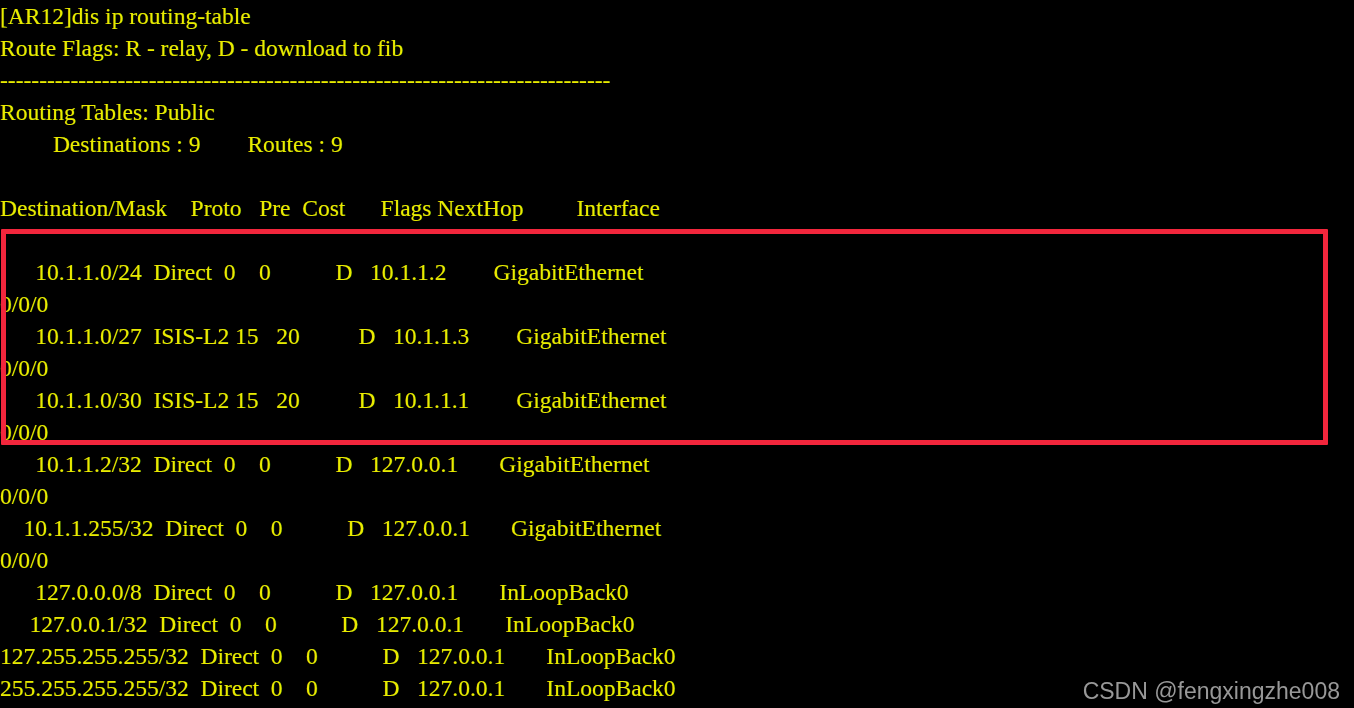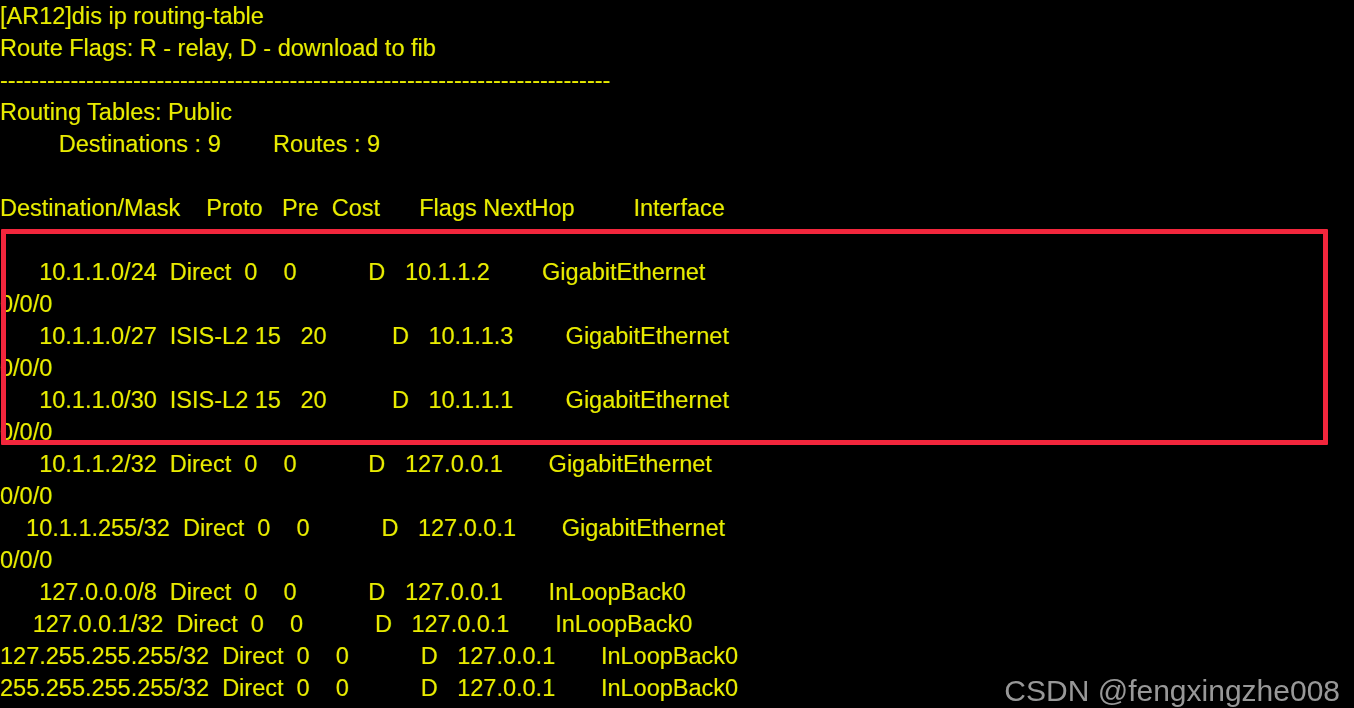--- a/index.html
+++ b/index.html
@@ -27,21 +27,21 @@
     overflow: hidden;
   }
   #console-text {
     position: absolute;
     left: 0px;
     top: 0px;
     width: 1354px;
     margin: 0;
     padding: 0;
     white-space: pre;
-    font-family: Liberation Sans, sans-serif;
+    font-family: Liberation Serif, serif;
     font-size: 23.5px;
     line-height: 32px;
     color: #eaea00;
     text-shadow: 0.5px 0 0 rgba(60,160,0,0.55), -0.5px 0 0 rgba(170,60,0,0.35);
     font-weight: normal;
   }
   #highlight-box {
     position: absolute;
     left: 1px;
     top: 229px;
@@ -50,21 +50,21 @@
     border: 5px solid #f2263c;
     box-sizing: border-box;
     pointer-events: none;
     border-radius: 1px;
   }
   #watermark {
     position: absolute;
     right: 14px;
     bottom: 2px;
     font-family: "Liberation Sans", "DejaVu Sans", sans-serif;
-    font-size: 30px;
+    font-size: 23px;
     color: rgba(190,190,190,0.80);
     letter-spacing: 0px;
     white-space: pre;
     line-height: 30px;
     margin-top: 28px;
   }
 </style>
 </head>
 <body>
 

